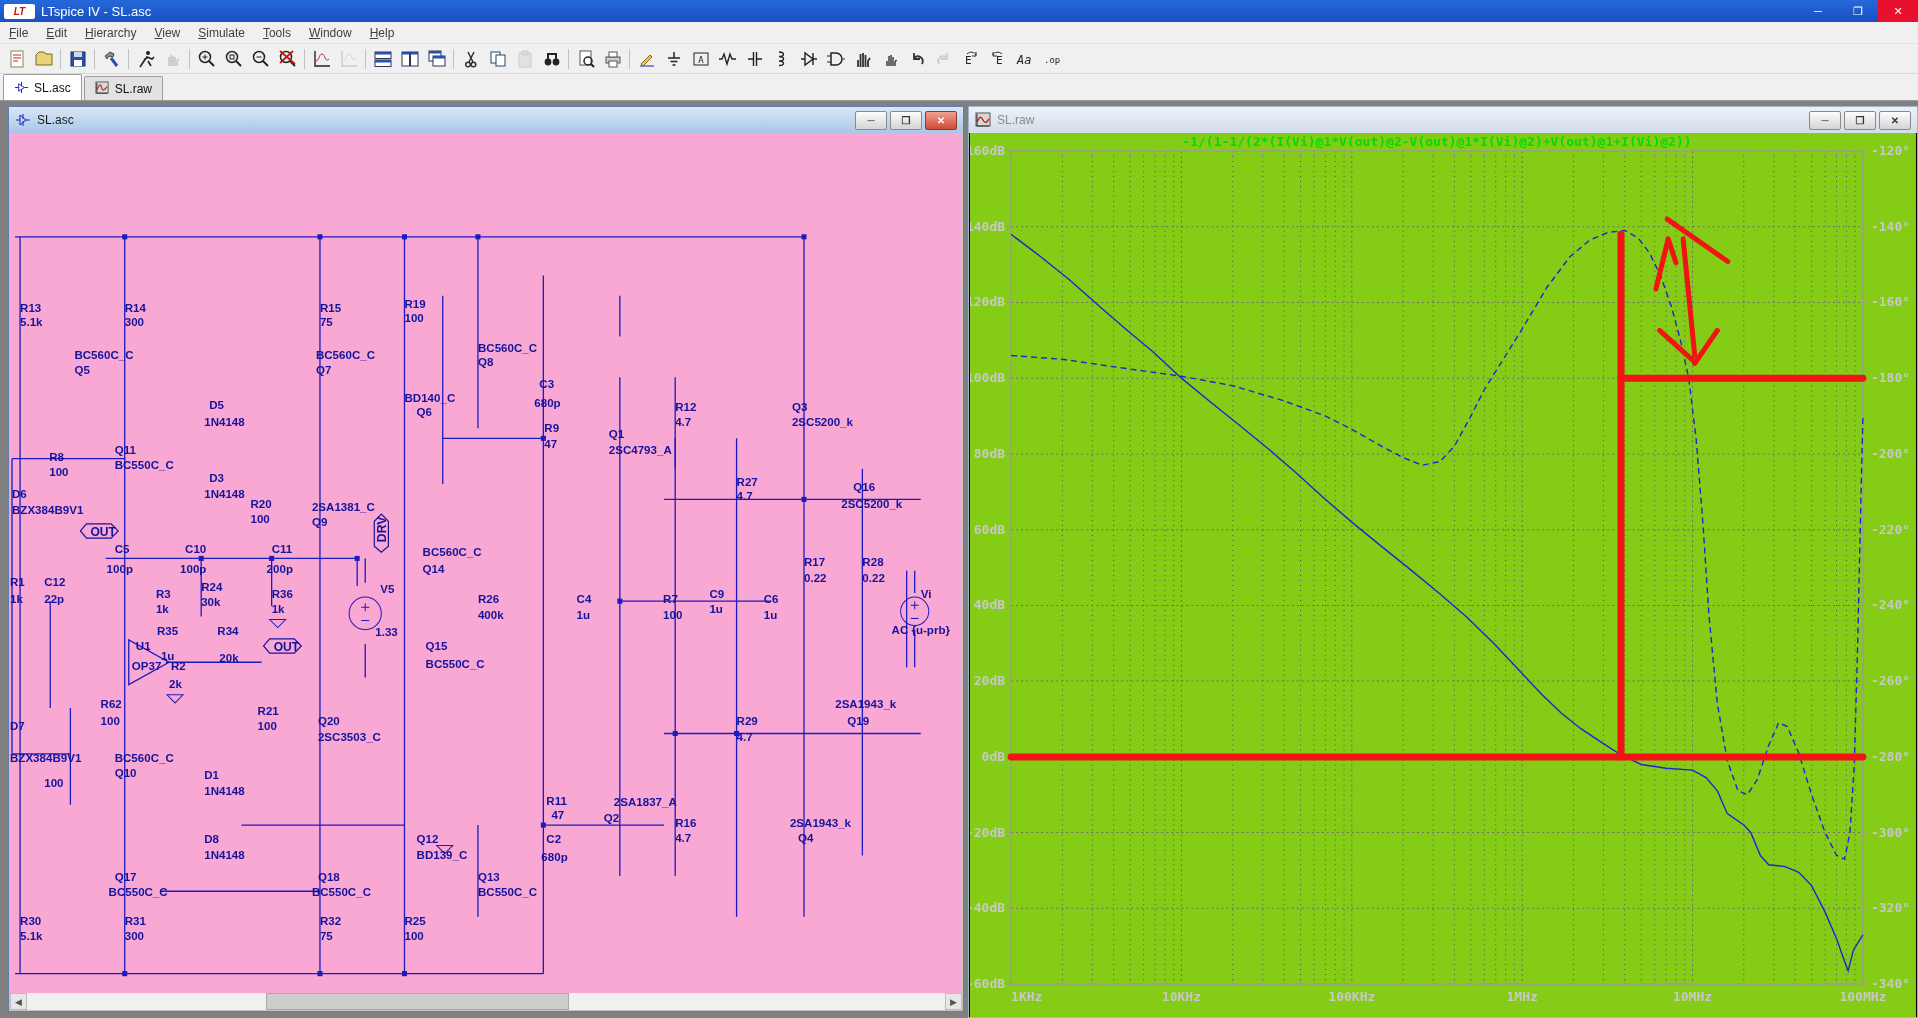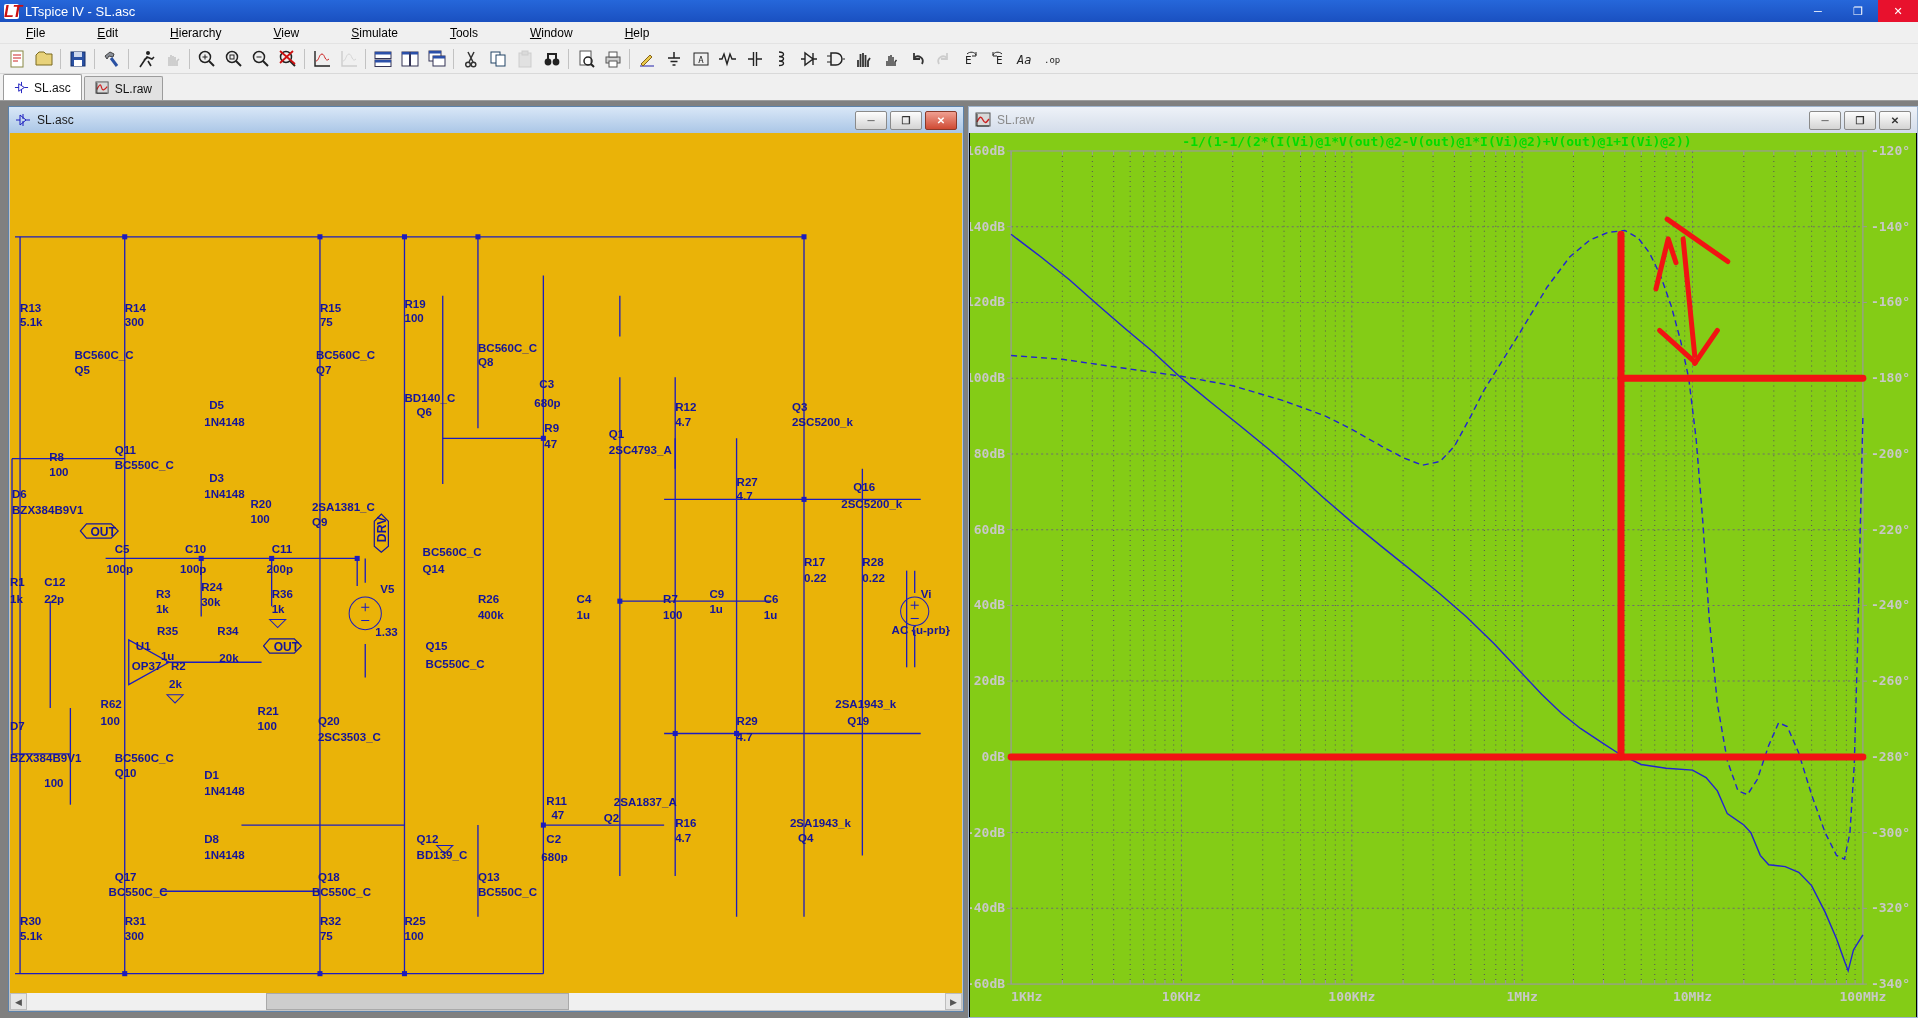--- a/index.html
+++ b/index.html
@@ -2,30 +2,30 @@
 <html><head>
 <meta charset="utf-8">
 <style>
   html,body{margin:0;padding:0}
   body{width:1918px;height:1018px;overflow:hidden;position:relative;
        font-family:"Liberation Sans",sans-serif;background:#808080;font-size:12px}
 
   
   .titlebar{position:absolute;left:0;top:0;width:100%;height:22px;background:linear-gradient(#2667da,#1a50c0);
             color:#fff;display:flex;align-items:center;gap:6px;padding-left:4px;box-sizing:border-box}
-  .app-icon{width:15px;height:15px;background:#fff;border-radius:2px;color:#cc1111;font-weight:bold;
-            font-style:italic;font-size:16px;line-height:15px;text-align:center}
+  .app-icon{width:31px;height:15px;background:#fff;border-radius:2px;color:#cc1111;font-weight:bold;
+            font-style:italic;font-size:10px;line-height:15px;text-align:center}
   .title-text{font-size:13px}
   .win-controls{margin-left:auto;display:flex;height:22px}
   .win-btn{width:40px;height:22px;display:flex;align-items:center;justify-content:center;color:#fff;font-size:11px}
   .win-btn.close{background:#e8112d}
 
   .menubar{position:absolute;left:0;top:22px;width:100%;height:22px;background:#f0f0f0;display:flex;
            align-items:center;border-bottom:1px solid #e3e3e3;box-sizing:border-box}
-  .menu-item{padding:3px 26px;color:#000000}
+  .menu-item{padding:3px 9px;color:#404040}
   .menu-item u{text-decoration:underline}
 
   .toolbar{position:absolute;left:0;top:44px;width:100%;height:30px;background:#f0f0f0;display:flex;
            align-items:center;padding:0 3px;border-bottom:1px solid #d9d9d9;box-sizing:border-box}
   .tb-btn{width:27px;height:26px;display:flex;align-items:center;justify-content:center}
   .tb-btn.disabled{opacity:.4}
   .tb-sep{width:1px;height:20px;background:#c2c2c2;margin:0 3px}
 
   .tabbar{position:absolute;left:0;top:74px;width:100%;height:27px;background:#f0f0f0;display:flex;
           align-items:flex-end;padding-left:3px;border-bottom:1px solid #9c9c9c;box-sizing:border-box}
@@ -41,21 +41,21 @@
   .cw-title{height:26px;display:flex;align-items:center;gap:6px;padding:0 6px;box-sizing:border-box}
   .cw-title.active{background:linear-gradient(#d9e7f7,#aac6e6);color:#1a1a1a}
   .cw-title.inactive{background:linear-gradient(#eef2f8,#d3dcea);color:#8a8a8a}
   .cw-title .t{font-size:12px}
   .cw-btns{margin-left:auto;display:flex;gap:3px}
   .cw-btn{width:30px;height:17px;border:1px solid #8a8a8a;border-radius:2px;
           background:linear-gradient(#fdfdfd,#d4d4d4);display:flex;align-items:center;justify-content:center;
           font-size:10px;color:#333;font-weight:bold}
   .cw-btn.close-red{background:linear-gradient(#f0a092,#cf4a33);color:#fff;border-color:#8a3a2a}
 
-  .schem-body{position:absolute;left:1px;top:26px;right:1px;bottom:18px;background:#eab308;overflow:hidden}
+  .schem-body{position:absolute;left:1px;top:26px;right:1px;bottom:18px;background:#f9a8d4;overflow:hidden}
   .schem-scroll{position:absolute;left:1px;bottom:1px;right:1px;height:17px;background:#f0f0f0;display:flex}
   .sc-btn{width:17px;height:17px;background:#e6e6e6;border:1px solid #bdbdbd;box-sizing:border-box;
           display:flex;align-items:center;justify-content:center;font-size:9px;color:#555}
   .sc-track{position:relative;flex:1}
   .sc-thumb{position:absolute;top:0;height:17px;background:#cdcdcd;border:1px solid #a9a9a9;box-sizing:border-box}
 
   .plot-body{position:absolute;left:1px;top:26px;right:1px;bottom:0;background:#84cc16}
 
   svg text{font-family:"DejaVu Sans Mono",monospace}
   .schem-body svg text{font-family:"Liberation Sans",sans-serif}

